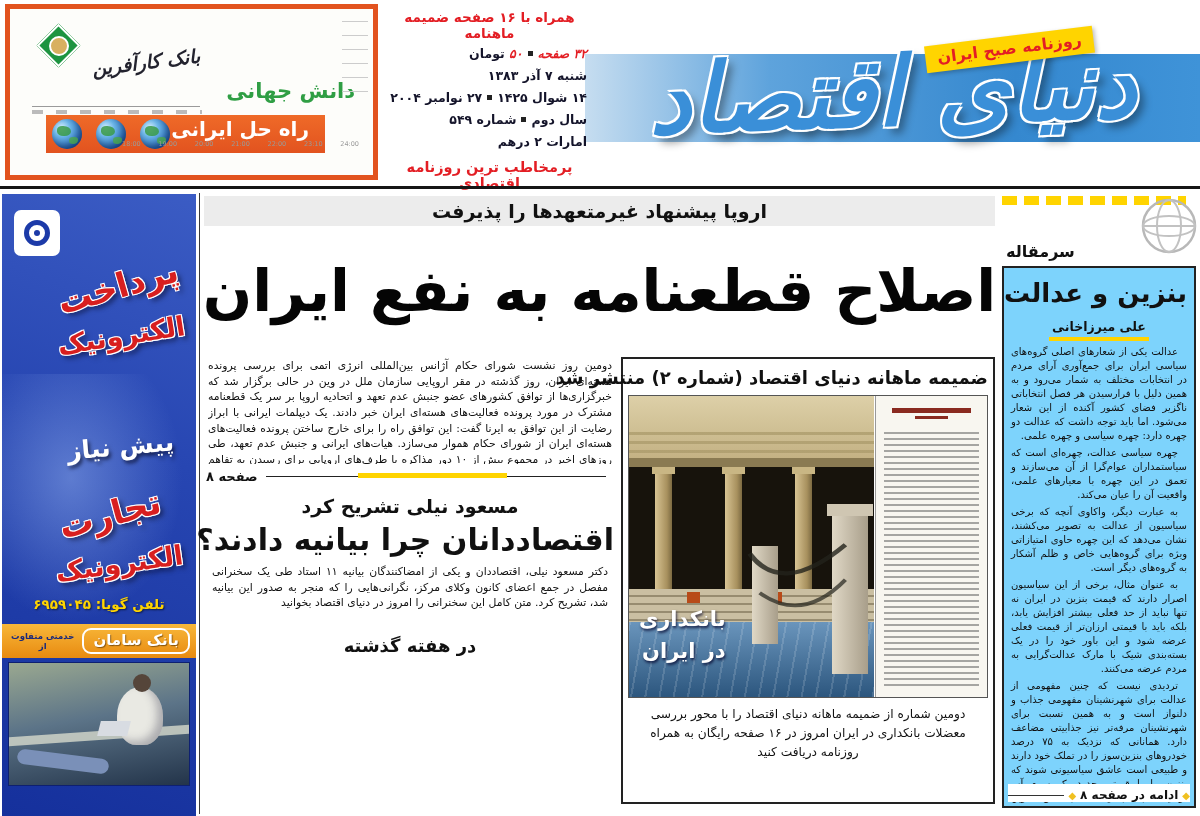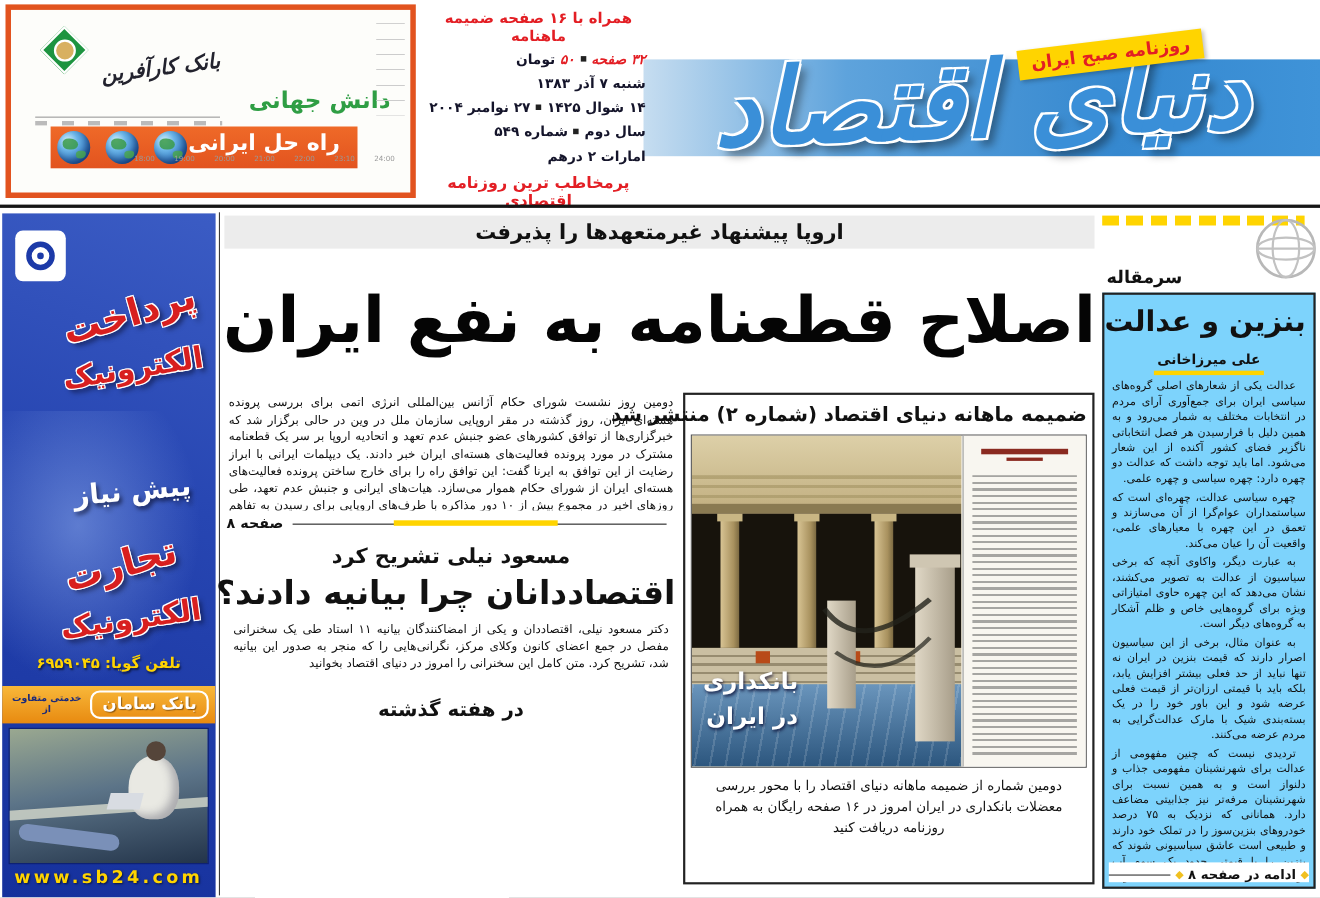--- a/index.html
+++ b/index.html
@@ -193,21 +193,20 @@
       <span class="sm-bank">بانک سامان</span>
       <span class="sm-band-note">خدمتی متفاوت از</span>
     </div>
     <div class="sm-photo">
       <div class="ph-bench"></div>
       <div class="ph-person"></div>
       <div class="ph-head"></div>
       <div class="ph-laptop"></div>
       <div class="ph-legs"></div>
     </div>
-    <div class="sm-url">www.sb24.com</div>
   </div>
 
   <div class="vrule"></div>
 
   <div class="center">
     <div class="kicker-band">
       <span>اروپا پیشنهاد غیرمتعهدها را پذیرفت</span>
     </div>
     <div class="headline1">اصلاح قطعنامه به نفع ایران</div>
 

